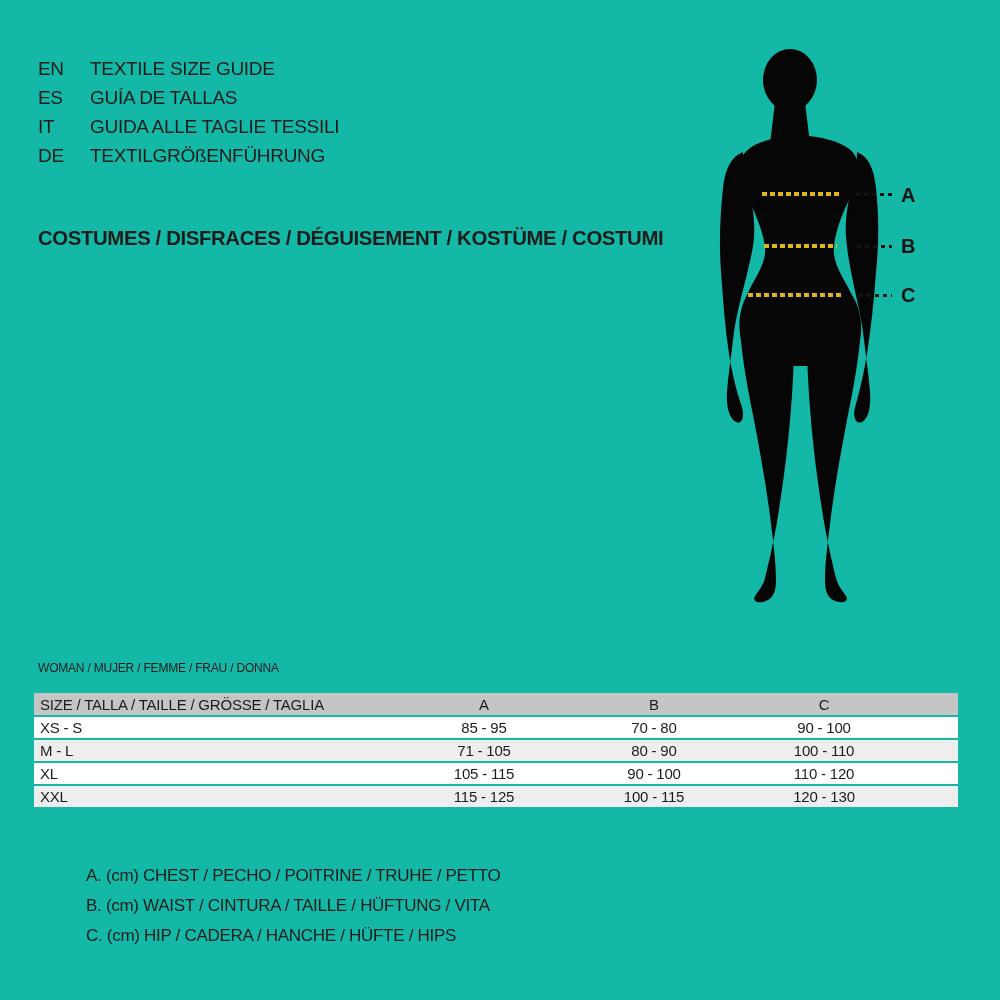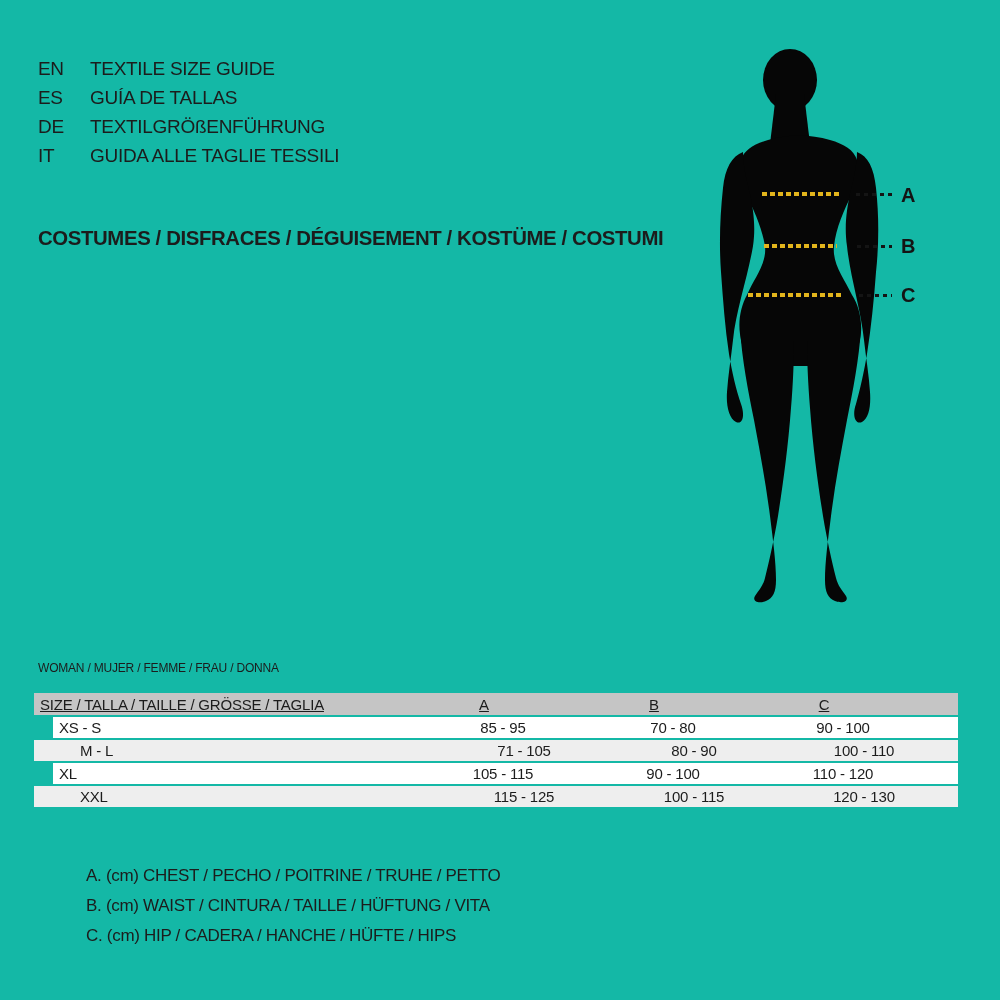--- a/index.html
+++ b/index.html
@@ -50,51 +50,51 @@
 
   
   .section-title { position: absolute; left: 38px; top: 661px; font-size: 12px; letter-spacing: -0.2px; }
 
   
   .size-table { position: absolute; left: 34px; top: 693px; width: 924px; }
   .t-row {
     display: grid; grid-template-columns: 365px 170px 170px 170px;
     height: 21px; align-items: center; margin-bottom: 2px; font-size: 15px; letter-spacing: -0.2px;
   }
-  .t-head { background: #c5c5c5; height: 22px; text-decoration: underline; }
+  .t-head { background: #c5c5c5; height: 22px; }
   .t-row .cell-label { padding-left: 6px; text-align: left; white-space: nowrap; }
   .t-row .cell-val { text-align: center; }
-  .row-white { background: #ffffff; margin-left: 19px; }
-  .row-gray { background: #eeeeee; padding-left: 40px; }
+  .row-white { background: #ffffff; }
+  .row-gray { background: #eeeeee; }
 
   
   .legend { position: absolute; left: 38px; top: 861px; font-size: 17px; line-height: 30px; letter-spacing: -0.3px; }
   .legend-line { white-space: nowrap; margin-left: 48px; }
 </style>
 </head>
 <body>
 
 <div class="canvas">
 
   <div class="langs">
     <div class="lang-row">
       <span class="lang-code">EN</span>
       <span class="lang-label">TEXTILE SIZE GUIDE</span>
     </div>
     <div class="lang-row">
       <span class="lang-code">ES</span>
       <span class="lang-label">GUÍA DE TALLAS</span>
     </div>
     <div class="lang-row">
+      <span class="lang-code">IT</span>
+      <span class="lang-label">GUIDA ALLE TAGLIE TESSILI</span>
+    </div>
+    <div class="lang-row">
       <span class="lang-code">DE</span>
       <span class="lang-label">TEXTILGRÖßENFÜHRUNG</span>
-    </div>
-    <div class="lang-row">
-      <span class="lang-code">IT</span>
-      <span class="lang-label">GUIDA ALLE TAGLIE TESSILI</span>
     </div>
   </div>
 
   <div class="category">COSTUMES / DISFRACES / DÉGUISEMENT / KOSTÜME / COSTUMI</div>
 
   <div class="figure-wrap">
     <svg class="figure-svg" width="180" height="562" viewBox="0 0 180 562" aria-hidden="true">
       <g fill="#060606">
 
         <ellipse cx="80" cy="32" rx="27" ry="31"></ellipse>

